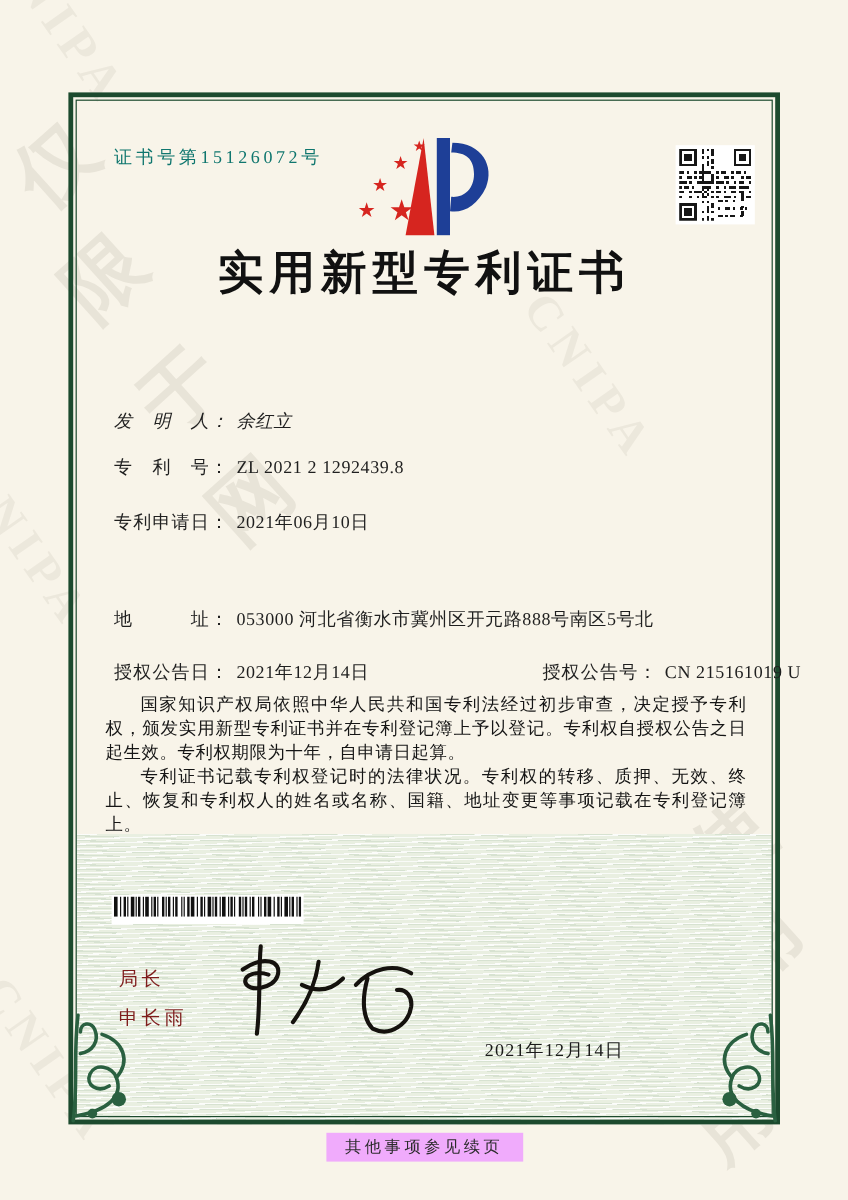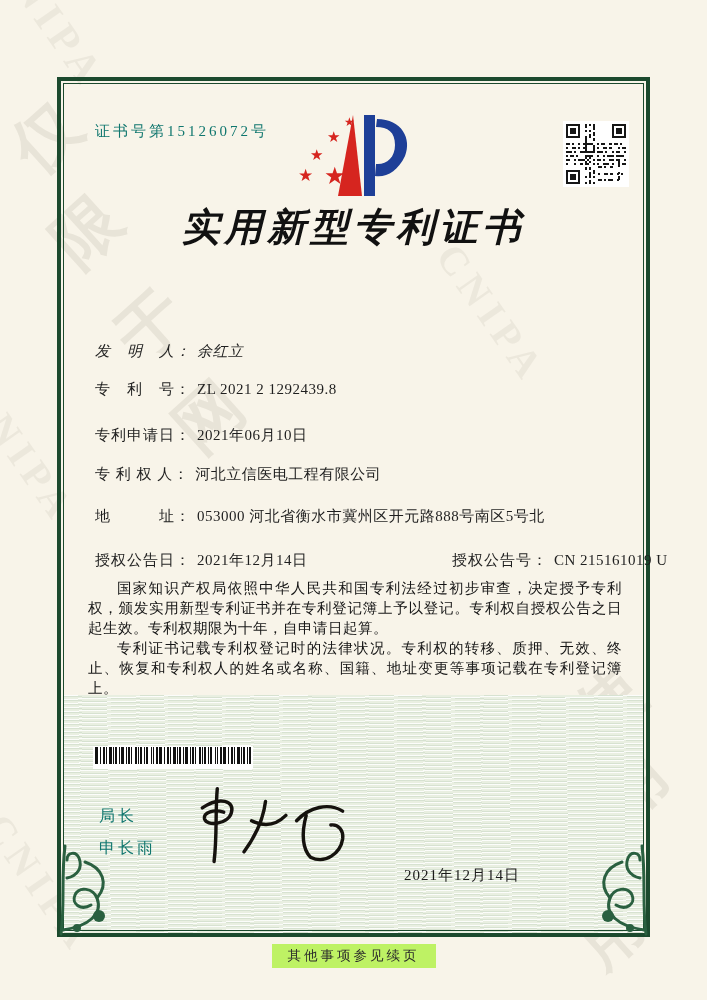--- a/index.html
+++ b/index.html
@@ -17,46 +17,46 @@
 
   
   .pattern{position:absolute;left:64px;top:695px;width:579px;height:242px;
     background:
       repeating-linear-gradient(178deg, rgba(255,255,255,.85) 0 1px, rgba(255,255,255,0) 1px 4px),
       repeating-linear-gradient(2deg, #d7e2d1 0 1px, #e9efe1 1px 4px);
   }
 
   .certno{position:absolute;left:95px;top:122px;font-size:15px;letter-spacing:3px;color:#0f766e;}
   .title{position:absolute;left:0;top:202px;width:707px;text-align:center;font-size:38px;
-         font-weight:700;letter-spacing:5px;color:#111;font-style:italic;}
+         font-weight:700;letter-spacing:5px;color:#111;}
 
   .logo{position:absolute;left:296px;top:112px;width:116px;height:92px;}
   .logo .star{position:absolute;color:#d6251f;line-height:1;}
 
   .qr{position:absolute;left:563px;top:121px;width:66px;height:66px;background:#fff;padding:3px;box-sizing:border-box;}
 
   .row{position:absolute;left:95px;font-size:15px;color:#1f1f1f;white-space:nowrap;letter-spacing:.5px;}
   .row .lab{letter-spacing:1px;}
   .row .val{margin-left:6px;}
   .grant-right{position:absolute;left:357px;top:0;}
 
   .body-text{position:absolute;left:88px;top:579px;width:534px;font-size:14.5px;line-height:20px;
              color:#151515;text-align:justify;font-family:Liberation Mono, monospace;}
   .body-text p{margin:0;text-indent:2em;letter-spacing:.5px;}
 
   .barcode{position:absolute;left:93px;top:746px;background:#fff;padding:1px 2px;}
 
-  .signer{position:absolute;left:99px;font-size:16px;letter-spacing:3px;color:#0f766e;}
+  .signer{position:absolute;left:99px;font-size:16px;letter-spacing:3px;color:#7f1d1d;}
   .sig{position:absolute;left:198px;top:782px;}
   .issue-date{position:absolute;left:404px;top:866px;font-size:15px;letter-spacing:1px;color:#1a1a1a;}
 
   .page-indicator{position:absolute;left:0;top:910px;width:707px;text-align:center;font-size:13px;
                   letter-spacing:2px;color:#222;}
   .footer-note{position:absolute;left:0;top:944px;width:707px;text-align:center;}
-  .footer-note span{display:inline-block;background:#bef264;padding:3px 16px;font-size:13.5px;
+  .footer-note span{display:inline-block;background:#f0abfc;padding:3px 16px;font-size:13.5px;
                     letter-spacing:3px;color:#2b2b2b;font-family:Liberation Mono, monospace;}
 
   .corner{position:absolute;}
 </style>
 </head>
 <body>
 
 <div class="page">
 
   <span class="wm wm-word" style="left:-34px;top:-8px;font-size:42px;transform:rotate(55deg);">CNIPA</span>
@@ -154,23 +154,20 @@
 
   <div class="row" style="top:342px;font-style:italic;">
     <span class="lab">发　明　人：</span><span class="val">余红立</span>
   </div>
   <div class="row" style="top:380px;">
     <span class="lab">专　利　号：</span><span class="val">ZL 2021 2 1292439.8</span>
   </div>
   <div class="row" style="top:426px;">
     <span class="lab">专利申请日：</span><span class="val">2021年06月10日</span>
   </div>
-  <div class="row" style="top:465px;">
-    <span class="lab">专 利 权 人：</span><span class="val">河北立信医电工程有限公司</span>
-  </div>
   <div class="row" style="top:507px;">
     <span class="lab">地　　　址：</span><span class="val">053000 河北省衡水市冀州区开元路888号南区5号北</span>
   </div>
 
   <div class="row" style="top:551px;width:540px;">
     <span class="lab">授权公告日：</span><span class="val">2021年12月14日</span>
     <span class="grant-right">
       <span class="lab">授权公告号：</span><span class="val">CN 215161019 U</span>
     </span>
   </div>

